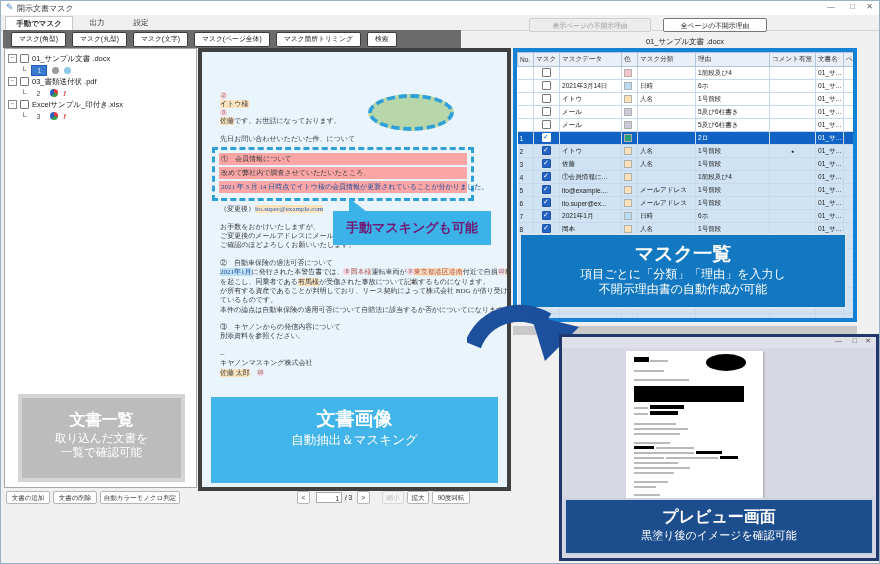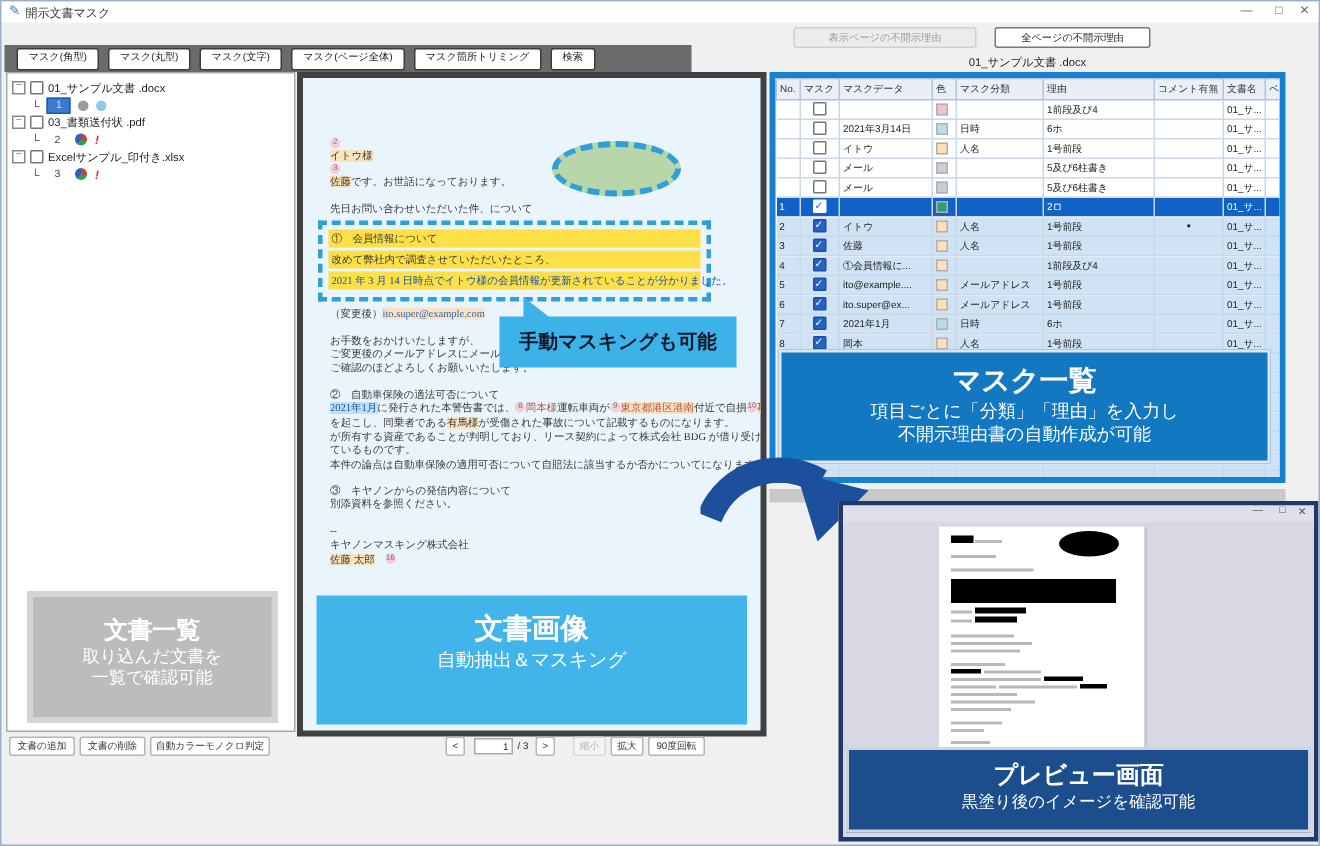--- a/index.html
+++ b/index.html
@@ -48,25 +48,25 @@
   .dline{height:9.4px;line-height:9.4px;white-space:nowrap;}
   .dline.blank{height:8px;}
   .dline.badgeline{height:8px;line-height:8px;}
   .seg-hc{background:#fbe3bd;}
   .seg-hb{background:#bfe0f2;color:#1a4f9e;}
   .seg-hcr{background:#fbe3bd;color:#b5534e;}
   .seg-rt{color:#b5534e;}
   .seg-hlink{background:#fbe3bd;color:#2563c4;}
   .seg-badge{display:inline-block;background:#f6cdd9;color:#777;border-radius:50%;font-size:5.5px;line-height:7px;min-width:7px;height:7px;text-align:center;vertical-align:top;font-family:"Liberation Sans",sans-serif;}
   #dashbox{border:3px dashed #2f9fd8;width:248px;padding:3px 4px;margin:3px 0 4px -8px;}
-  #dashbox .bl{background:#fde047;padding:1px 2px;margin-bottom:2px;white-space:nowrap;}
+  #dashbox .bl{background:#fca5a5;padding:1px 2px;margin-bottom:2px;white-space:nowrap;}
   #dashbox .bl.navy{color:#16519e;}
   #ellipse-mark{position:absolute;left:166px;top:42px;width:86px;height:37px;border-radius:50%;
                 background:#b7d7aa;border:4px dashed #2f9fd8;box-sizing:border-box;}
-  #callout-manual{position:absolute;left:131px;top:159px;width:158px;height:34px;background:#3bb2e8;color:#0f172a;
+  #callout-manual{position:absolute;left:131px;top:159px;width:158px;height:34px;background:#3bb2e8;color:#701a75;
                   font-size:13px;font-weight:bold;text-align:center;line-height:34px;}
   #callout-manual .ptr{position:absolute;left:16px;top:-13px;width:0;height:0;border-bottom:14px solid #3bb2e8;border-right:18px solid transparent;}
   #callout-docimage{position:absolute;left:9px;top:345px;width:287px;height:86px;background:#41b5e9;color:#fff;text-align:center;}
   #callout-docimage .ct{font-size:19px;font-weight:bold;margin-top:9px;}
   #callout-docimage .cl{font-size:12.5px;line-height:16px;}
   
   #tablewrap{position:absolute;left:512px;top:47px;width:344px;height:274px;border:4px solid #1581d3;background:#fff;box-sizing:border-box;overflow:hidden;}
   #masktable{border-collapse:collapse;table-layout:fixed;width:336px;font-size:6.6px;}
   #masktable th{background:#eaeff7;border:1px solid #b0c4dc;font-weight:normal;color:#333;height:13px;padding:0 2px;text-align:left;overflow:hidden;white-space:nowrap;}
   #masktable td{border-right:1px solid #c8d8ea;border-bottom:1px solid #c8d8ea;height:12px;padding:0 2px;overflow:hidden;white-space:nowrap;}
@@ -104,20 +104,25 @@
 <div id="app">
 
   <div id="titlebar">
     <span class="pencil">✎</span>
     <span class="ttl">開示文書マスク</span>
     <span class="winctl" style="right:46px;">—</span>
     <span class="winctl" style="right:26px;">□</span>
     <span class="winctl" style="right:8px;">✕</span>
   </div>
 
+  <div id="tabrow">
+      <div class="tab active" style="left: 4px; width: 66px;">手動でマスク</div>
+      <div class="tab" style="left: 76px; width: 40px;">出力</div>
+      <div class="tab" style="left: 120px; width: 40px;">設定</div>
+    </div>
 
   <div id="toolbar">
       <div class="tbtn">マスク(角型)</div>
       <div class="tbtn">マスク(丸型)</div>
       <div class="tbtn">マスク(文字)</div>
       <div class="tbtn">マスク(ページ全体)</div>
       <div class="tbtn">マスク箇所トリミング</div>
       <div class="tbtn">検索</div>
     </div>
 

